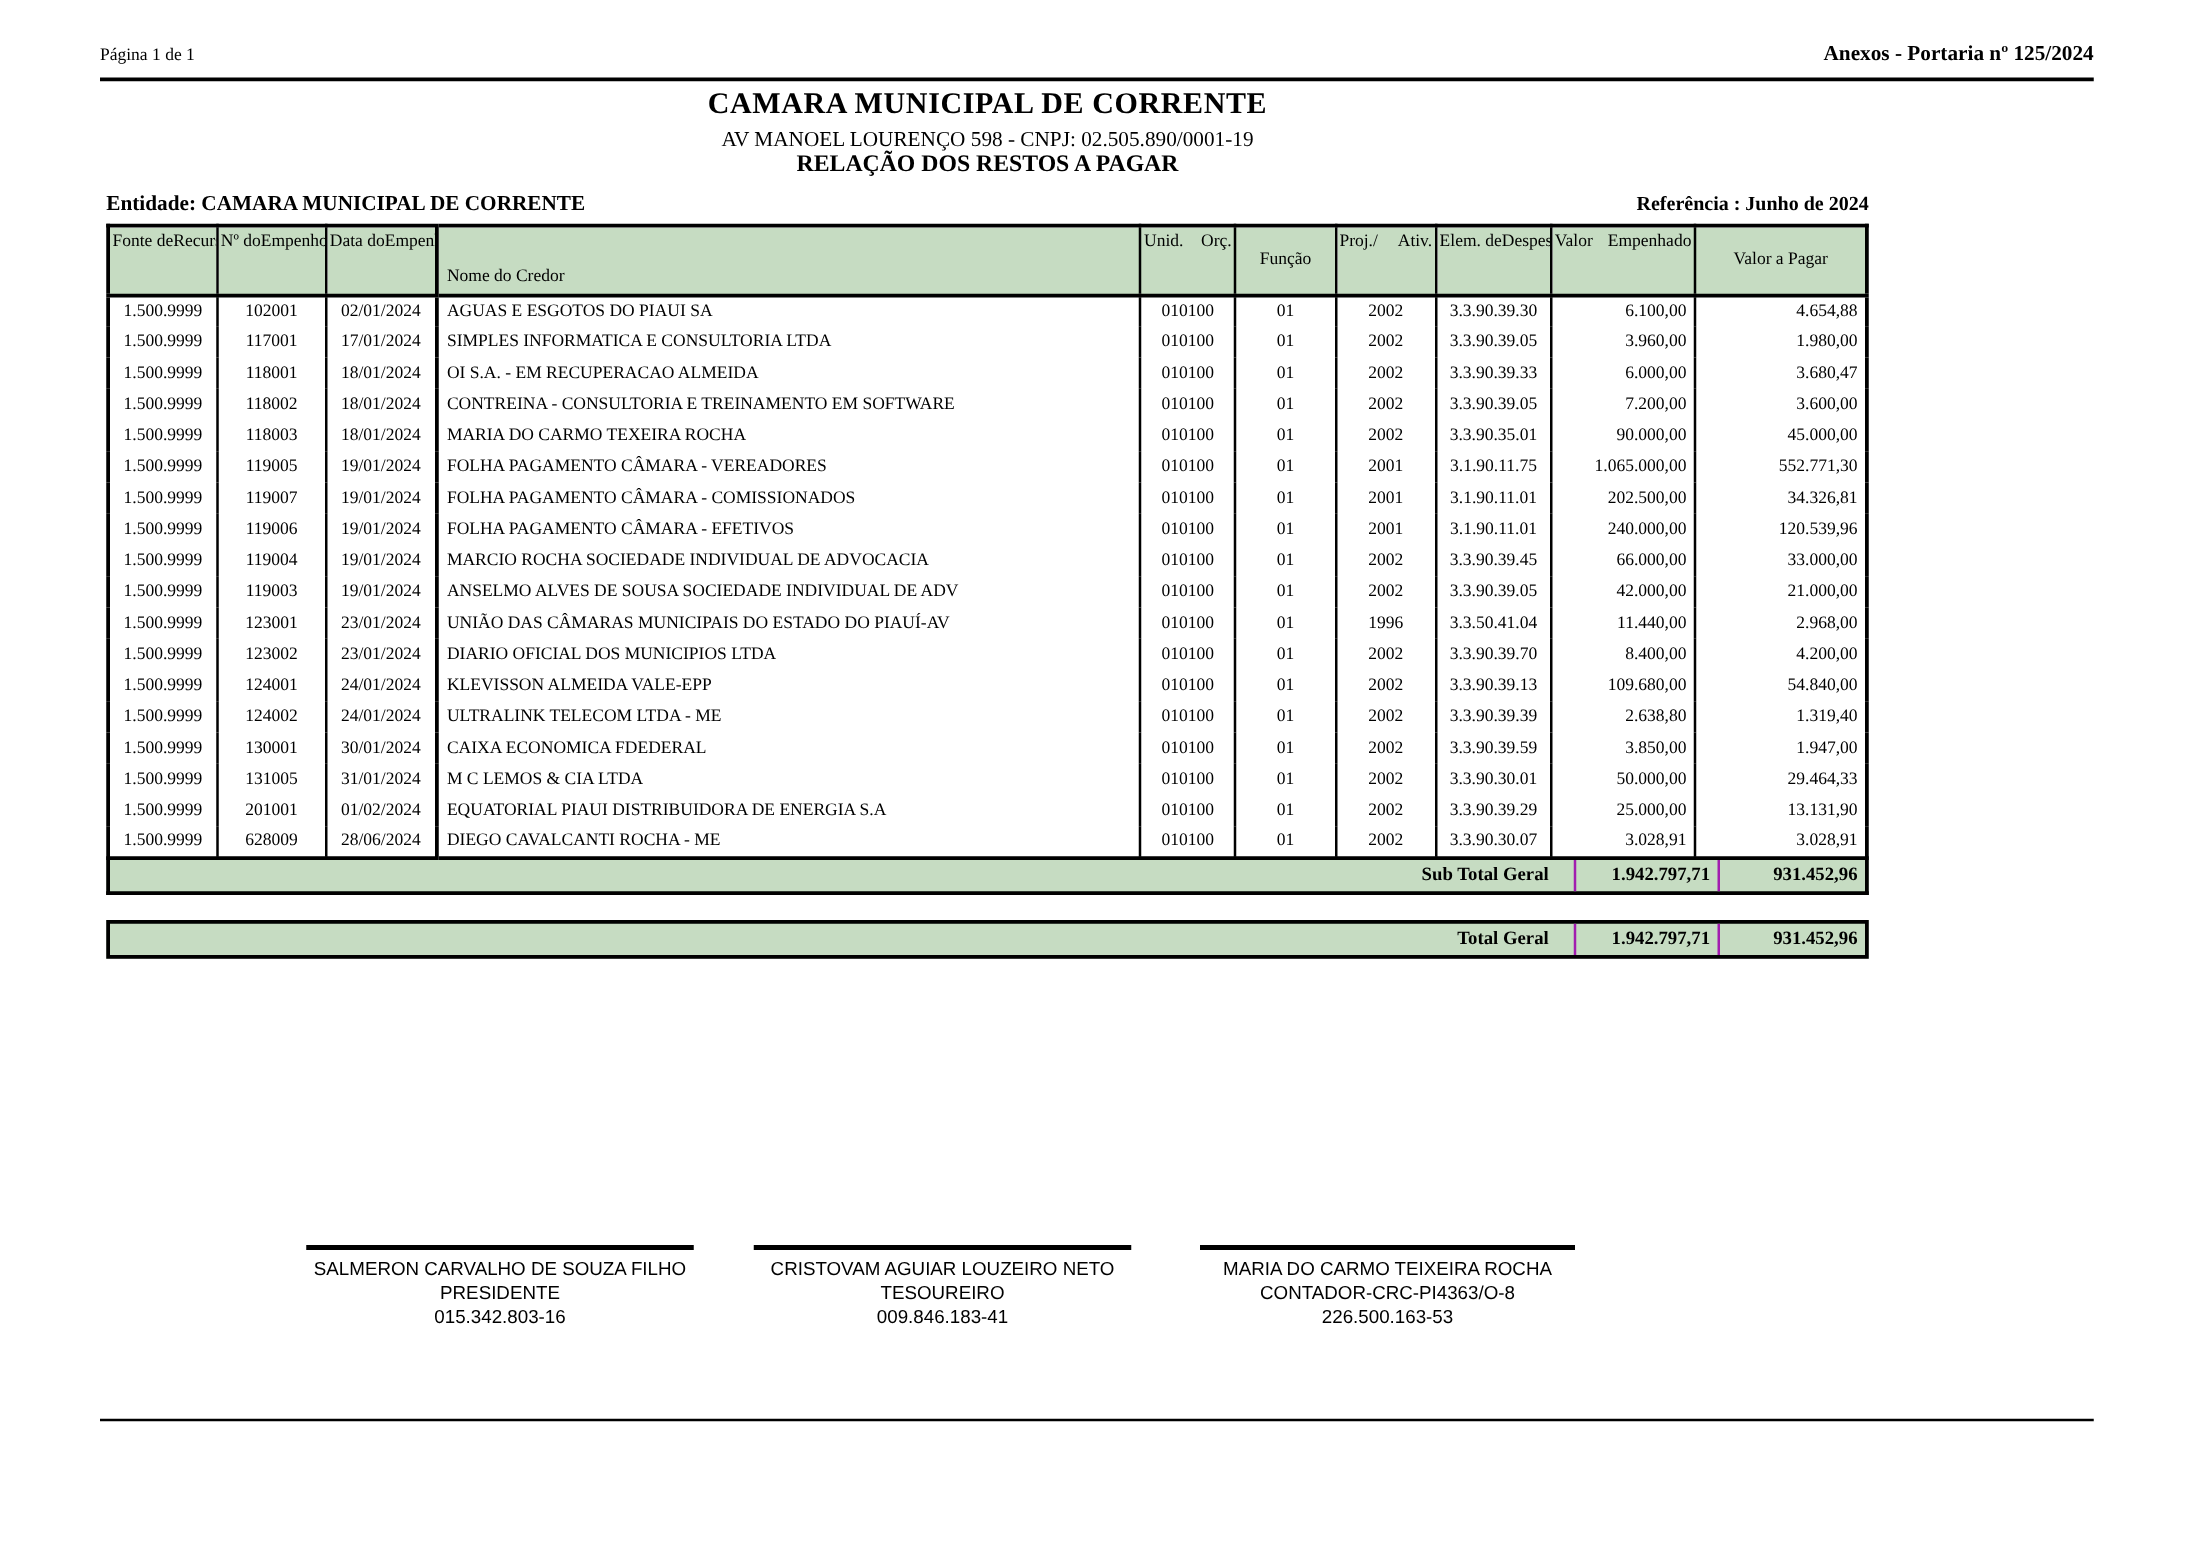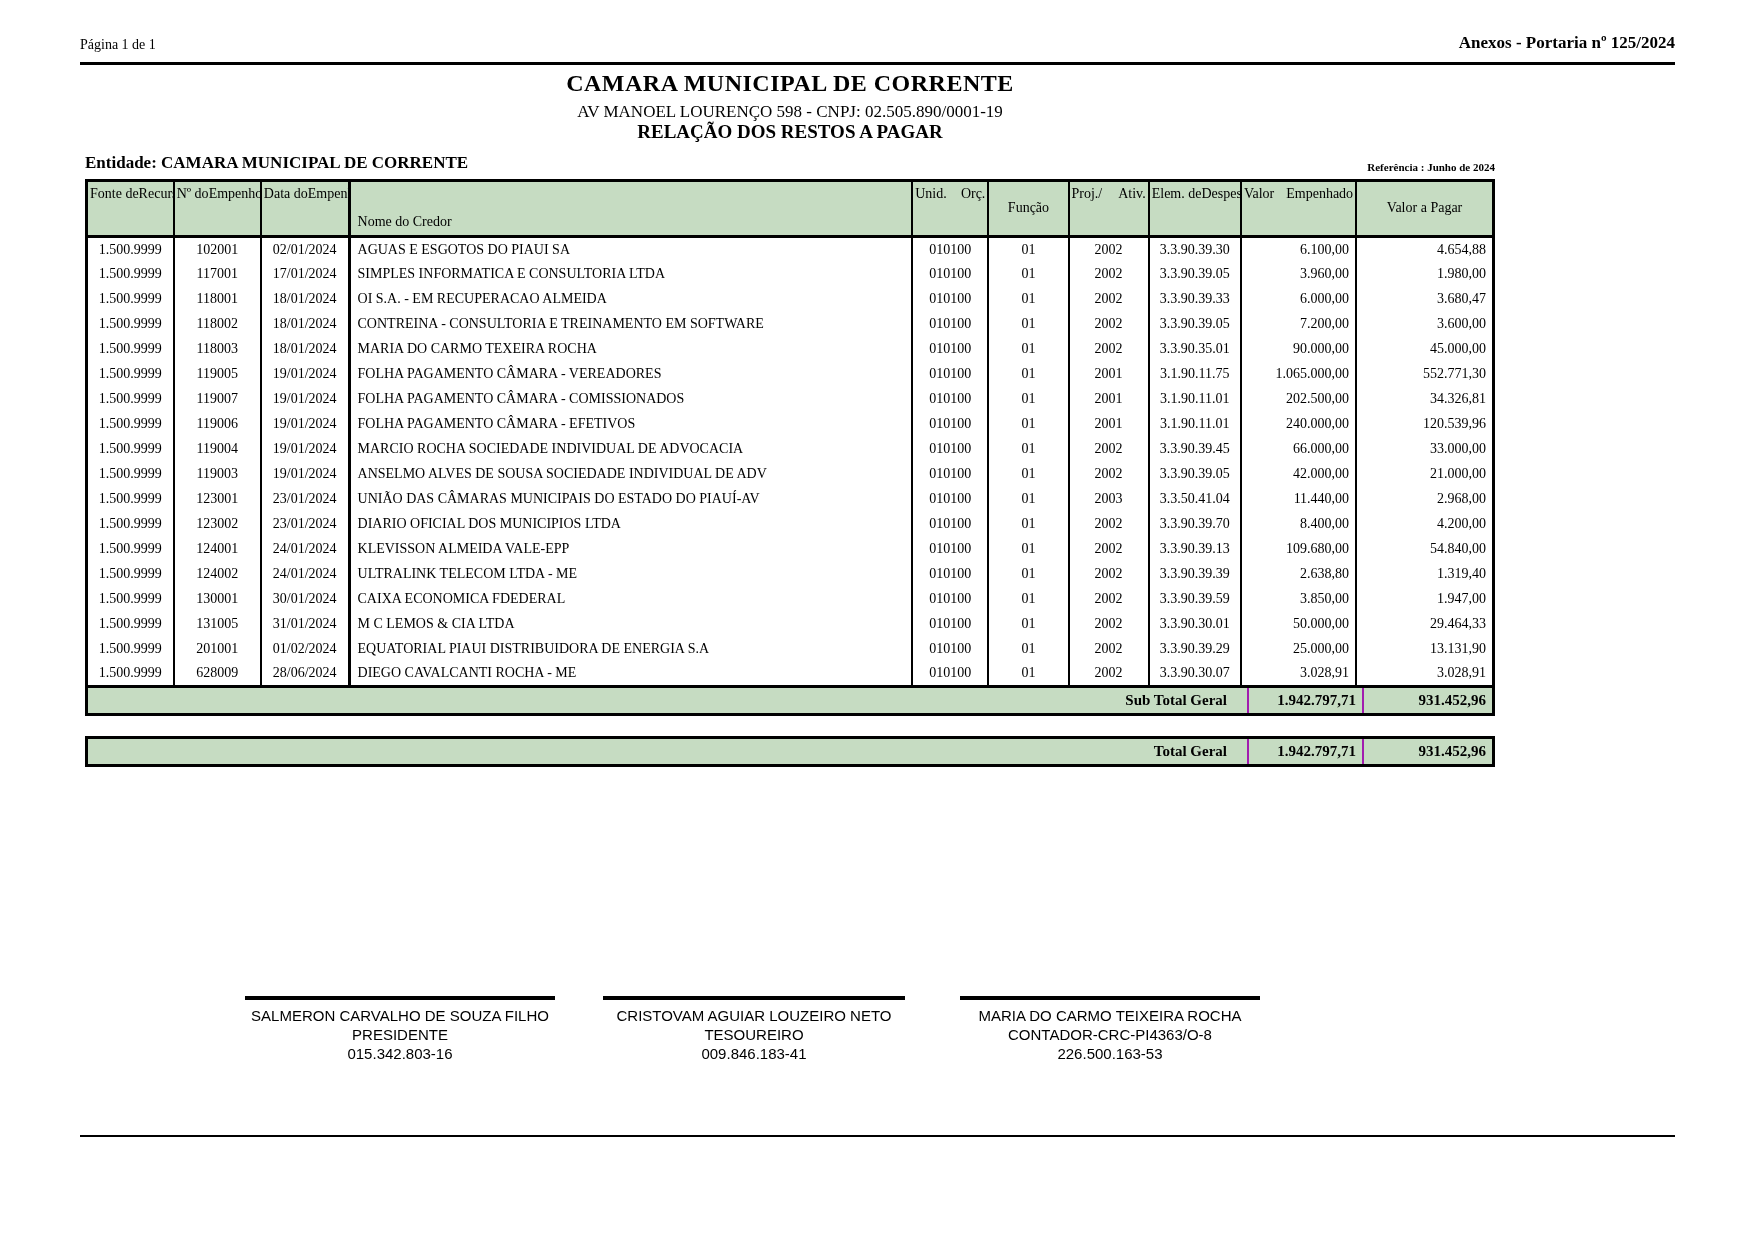--- a/index.html
+++ b/index.html
@@ -12,21 +12,21 @@
   .annex{font-size:17px;font-weight:bold;}
   .top-rule{position:absolute;top:62px;left:80px;width:1595px;height:3px;background:#000;}
   .content{position:absolute;left:85px;top:0;width:1410px;}
   .doc-head{margin-top:70px;text-align:center;line-height:1.15;}
   .org{font-size:24px;font-weight:bold;letter-spacing:.5px;}
   .addr{font-size:17px;margin-top:4px;}
   .model{font-size:21px;font-weight:bold;margin-top:8px;}
   .rtitle{font-size:19px;font-weight:bold;}
   .entity-row{display:flex;justify-content:space-between;align-items:flex-end;margin-top:10px;}
   .entity{font-size:17px;font-weight:bold;}
-  .reference{font-size:11px;font-weight:bold;}
+  .reference{font-size:16px;font-weight:bold;}
 
   table.rpt{border-collapse:collapse;table-layout:fixed;width:1410px;margin-top:6px;border:3px solid #000;}
   table.rpt th, table.rpt td{border-left:2px solid #000;overflow:hidden;white-space:nowrap;}
   table.rpt th:first-child, table.rpt td:first-child{border-left:none;}
   table.rpt th.credor-h, table.rpt td.l{border-left-width:3px;}
   thead tr{background:var(--green);height:56px;border-bottom:3px solid #000;}
   th{font-weight:normal;font-size:14px;padding:0;vertical-align:middle;}
   th .two{display:flex;flex-direction:row;justify-content:space-between;height:44px;padding:0 2px;}
   th .one{display:flex;align-items:center;justify-content:center;height:44px;}
   th.credor-h .one{justify-content:flex-start;padding-left:7px;align-items:flex-end;}
@@ -35,21 +35,21 @@
   td.c{text-align:center;}
   td.l{text-align:left;padding-left:7px;}
   td.r{text-align:right;padding-right:6px;}
 
   .totalbar{width:1410px;box-sizing:border-box;border:3px solid #000;background:var(--green);
     display:flex;align-items:stretch;height:31px;font-weight:bold;font-size:15px;}
   .totalbar.sub{border-top:none;height:28px;}
   .totalbar.grand{margin-top:20px;}
   .totalbar .tlabel{flex:1;display:flex;align-items:center;justify-content:flex-end;padding-right:20px;}
   .totalbar .tval{width:115px;border-left:2px solid #a21caf;display:flex;align-items:center;justify-content:flex-end;padding-right:6px;box-sizing:border-box;}
-  .totalbar .tval.pag{width:130px;}
+  .totalbar .tval.pag{width:118px;}
 
   .signatures{position:absolute;top:996px;left:85px;width:1410px;height:90px;}
   .sig{position:absolute;text-align:center;font-family:"Liberation Sans", sans-serif;font-size:15px;line-height:19px;}
   .sig .sig-line{height:4px;background:#000;margin-bottom:6px;}
   .sig1{left:160px;width:310px;}
   .sig2{left:518px;width:302px;}
   .sig3{left:875px;width:300px;}
   .footer-rule{position:absolute;top:1135px;left:80px;width:1595px;height:2px;background:#000;}
 </style>
 </head>
@@ -262,21 +262,21 @@
     <td class="r">42.000,00</td>
     <td class="r">21.000,00</td>
   </tr>
         <tr>
     <td class="c">1.500.9999</td>
     <td class="c">123001</td>
     <td class="c">23/01/2024</td>
     <td class="l">UNIÃO DAS CÂMARAS MUNICIPAIS DO ESTADO DO PIAUÍ-AV</td>
     <td class="c">010100</td>
     <td class="c">01</td>
-    <td class="c">2003</td>
+    <td class="c">1996</td>
     <td class="c">3.3.50.41.04</td>
     <td class="r">11.440,00</td>
     <td class="r">2.968,00</td>
   </tr>
         <tr>
     <td class="c">1.500.9999</td>
     <td class="c">123002</td>
     <td class="c">23/01/2024</td>
     <td class="l">DIARIO OFICIAL DOS MUNICIPIOS LTDA</td>
     <td class="c">010100</td>

